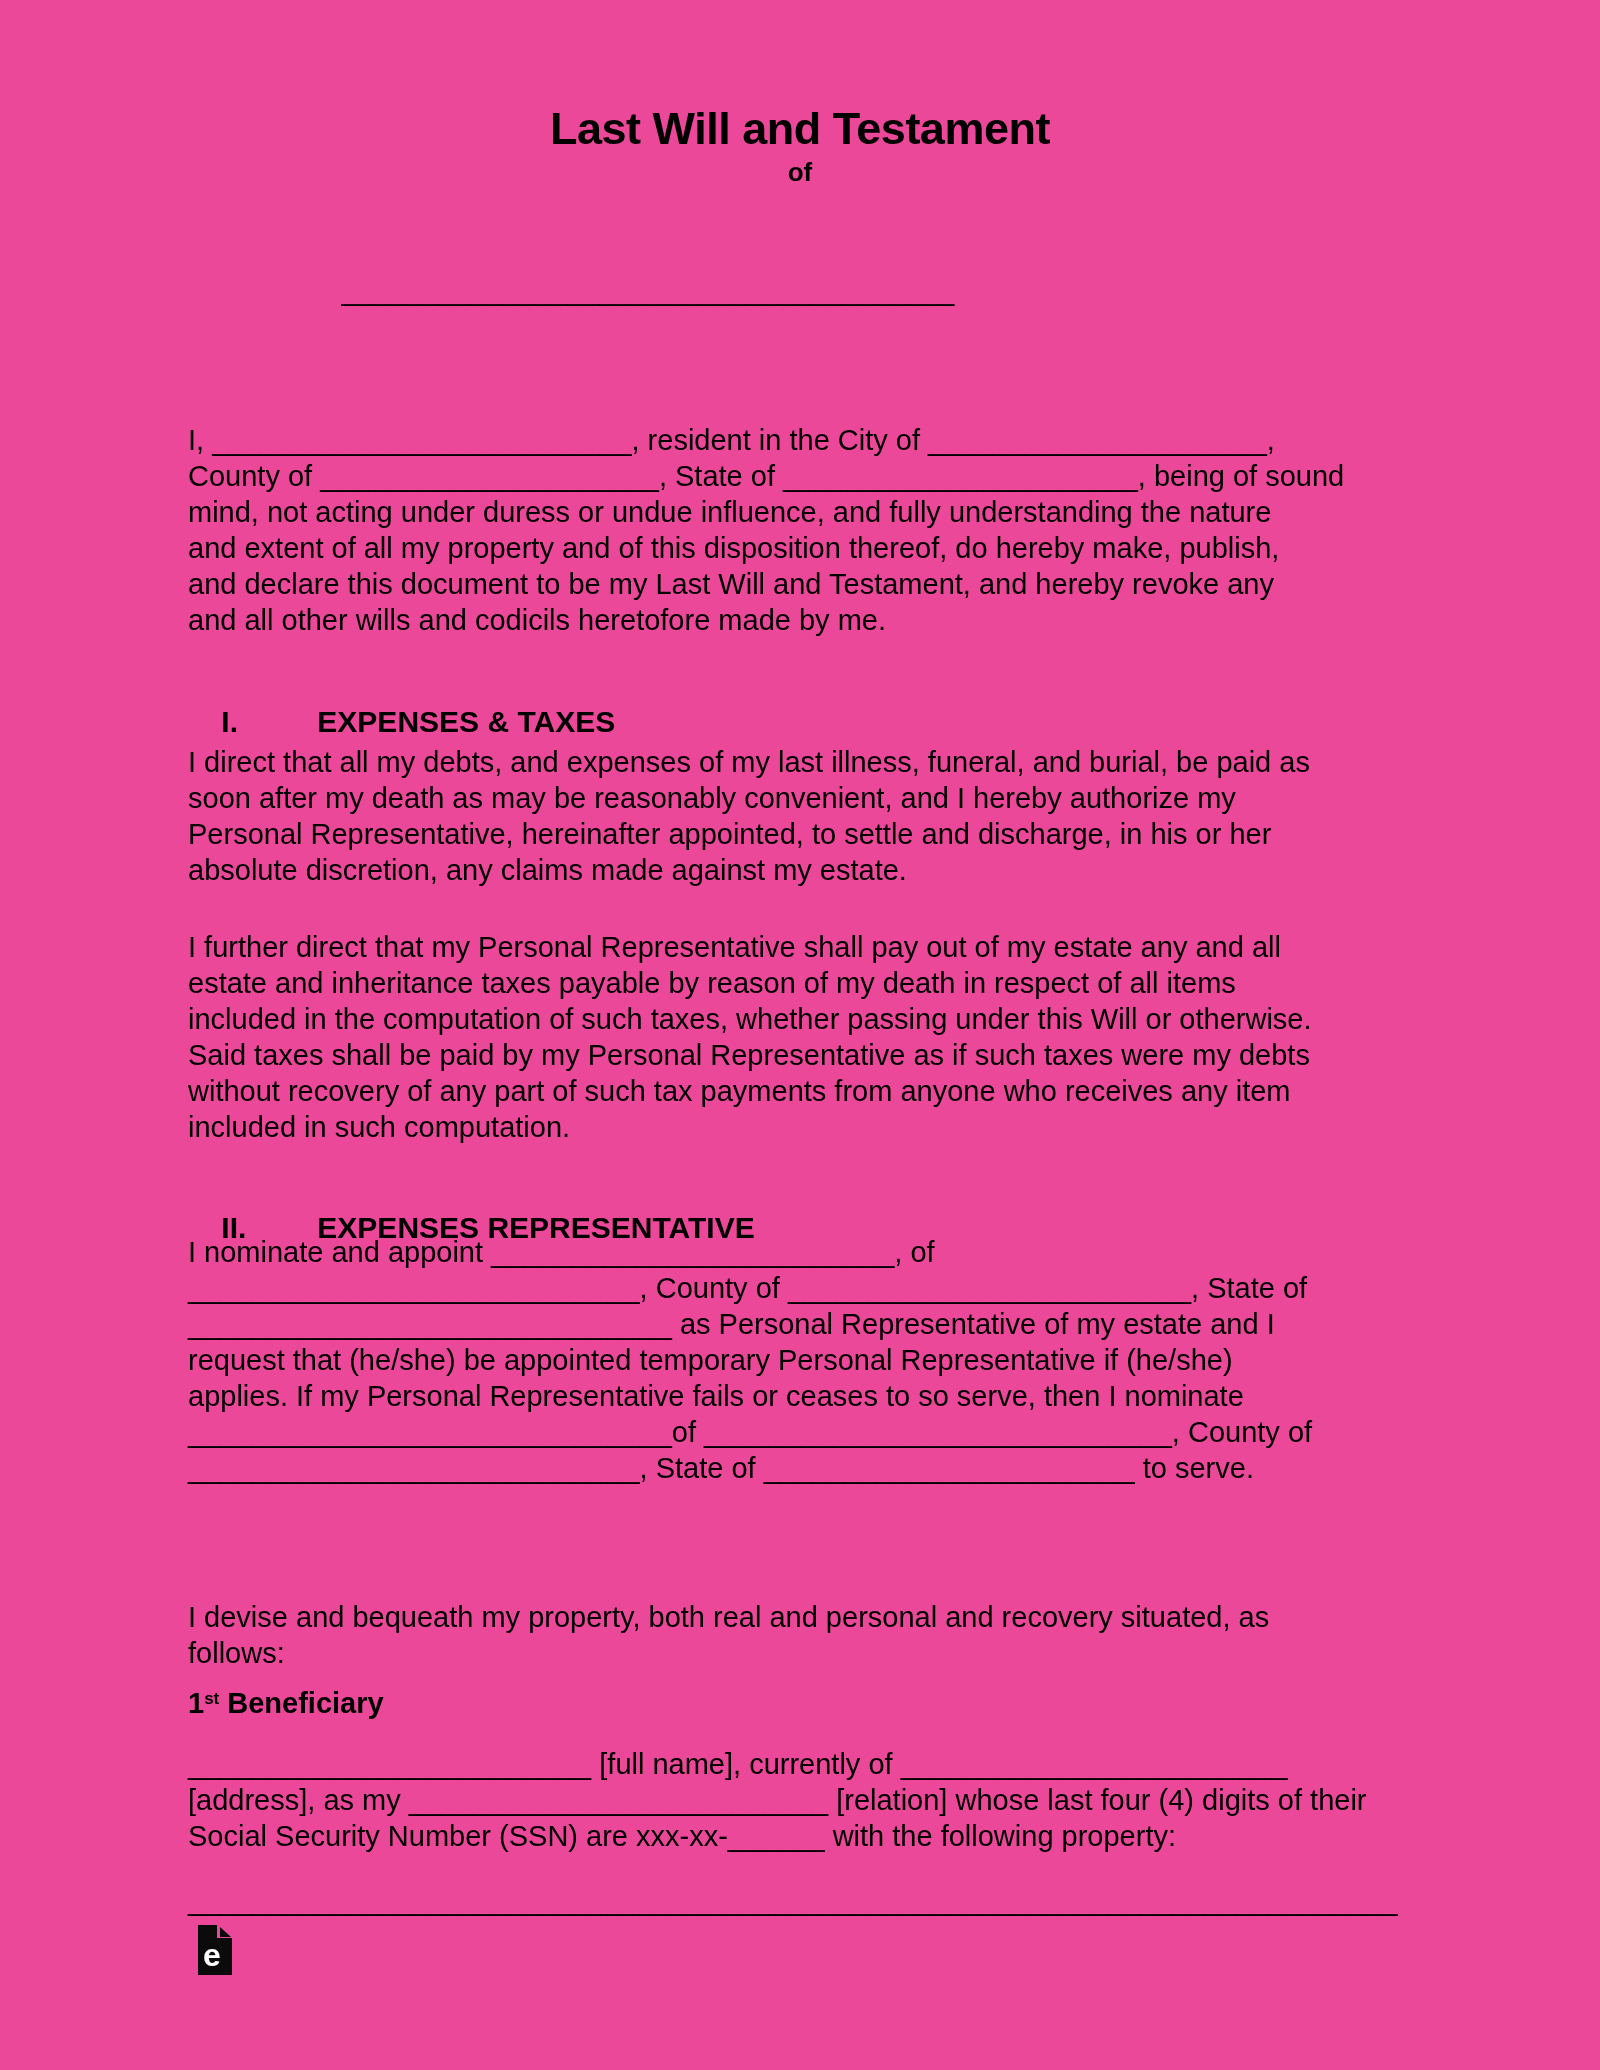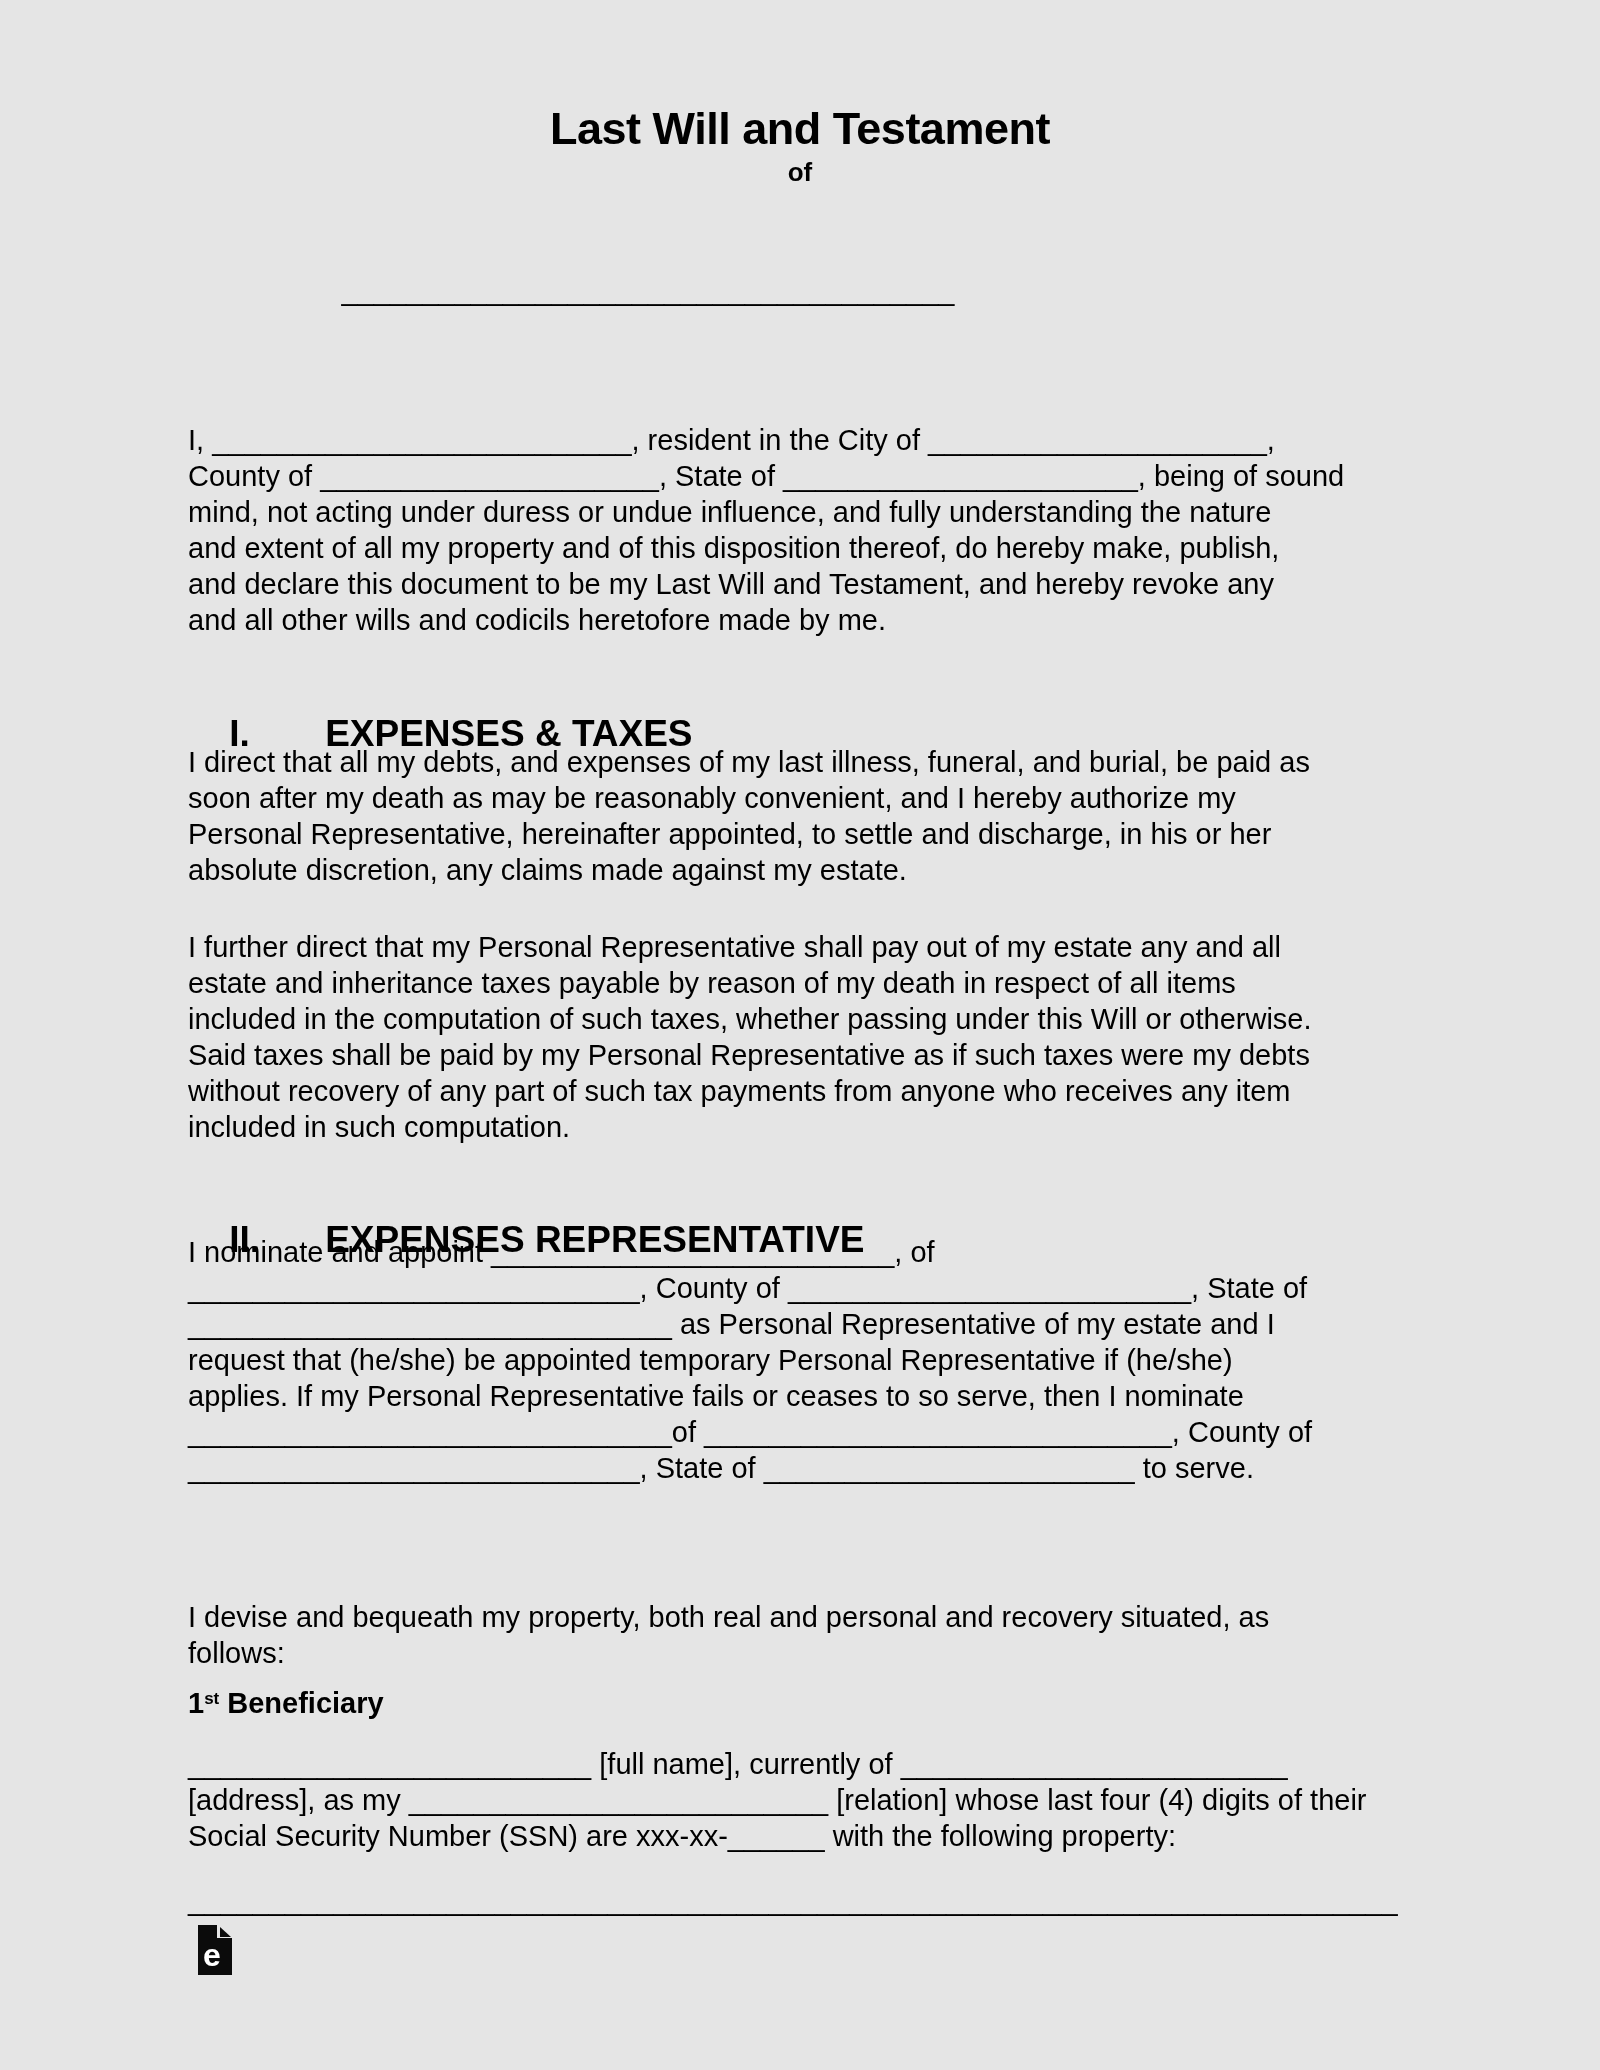--- a/index.html
+++ b/index.html
@@ -1,39 +1,39 @@
 <!DOCTYPE html>
 <html><head>
 <meta charset="utf-8">
 <style>
   html,body{margin:0;padding:0;}
   body{
     width:1600px;height:2070px;background:#ffffff;position:relative;
     font-family:"Liberation Sans", sans-serif;color:#000;
     -webkit-font-smoothing:antialiased;
   }
-  .page{position:absolute;inset:0;background:#e5e5e5;overflow:hidden;}
+  .page{position:absolute;inset:0;background:#ec4899;overflow:hidden;}
   .doc-title{
     position:absolute;top:103px;left:0;width:1600px;text-align:center;
     font-size:45px;font-weight:bold;margin:0;letter-spacing:-0.5px;
   }
   .doc-subtitle{
     position:absolute;top:157px;left:0;width:1600px;text-align:center;
     font-size:26px;font-weight:bold;
   }
   .name-blank{
     position:absolute;top:274px;left:0;width:1296px;text-align:center;
     font-size:29px;white-space:pre;
   }
   .para{
     position:absolute;left:188px;margin:0;
     font-size:29px;line-height:36px;white-space:pre;
   }
   .heading{
-    position:absolute;left:188px;font-size:37px;font-weight:bold;white-space:pre;
+    position:absolute;left:188px;font-size:30px;font-weight:bold;white-space:pre;
   }
   .numeral{display:inline-block;width:96px;}
   .intro{top:422px;}
   .h-sec1{top:671px;}
   .p-sec1a{top:744px;}
   .p-sec1b{top:929px;}
   .h-sec2{top:1177px;}
   .p-sec2a{top:1234px;}
   .h-sec3{top:1522px;}
   .p-sec3a{top:1599px;}

